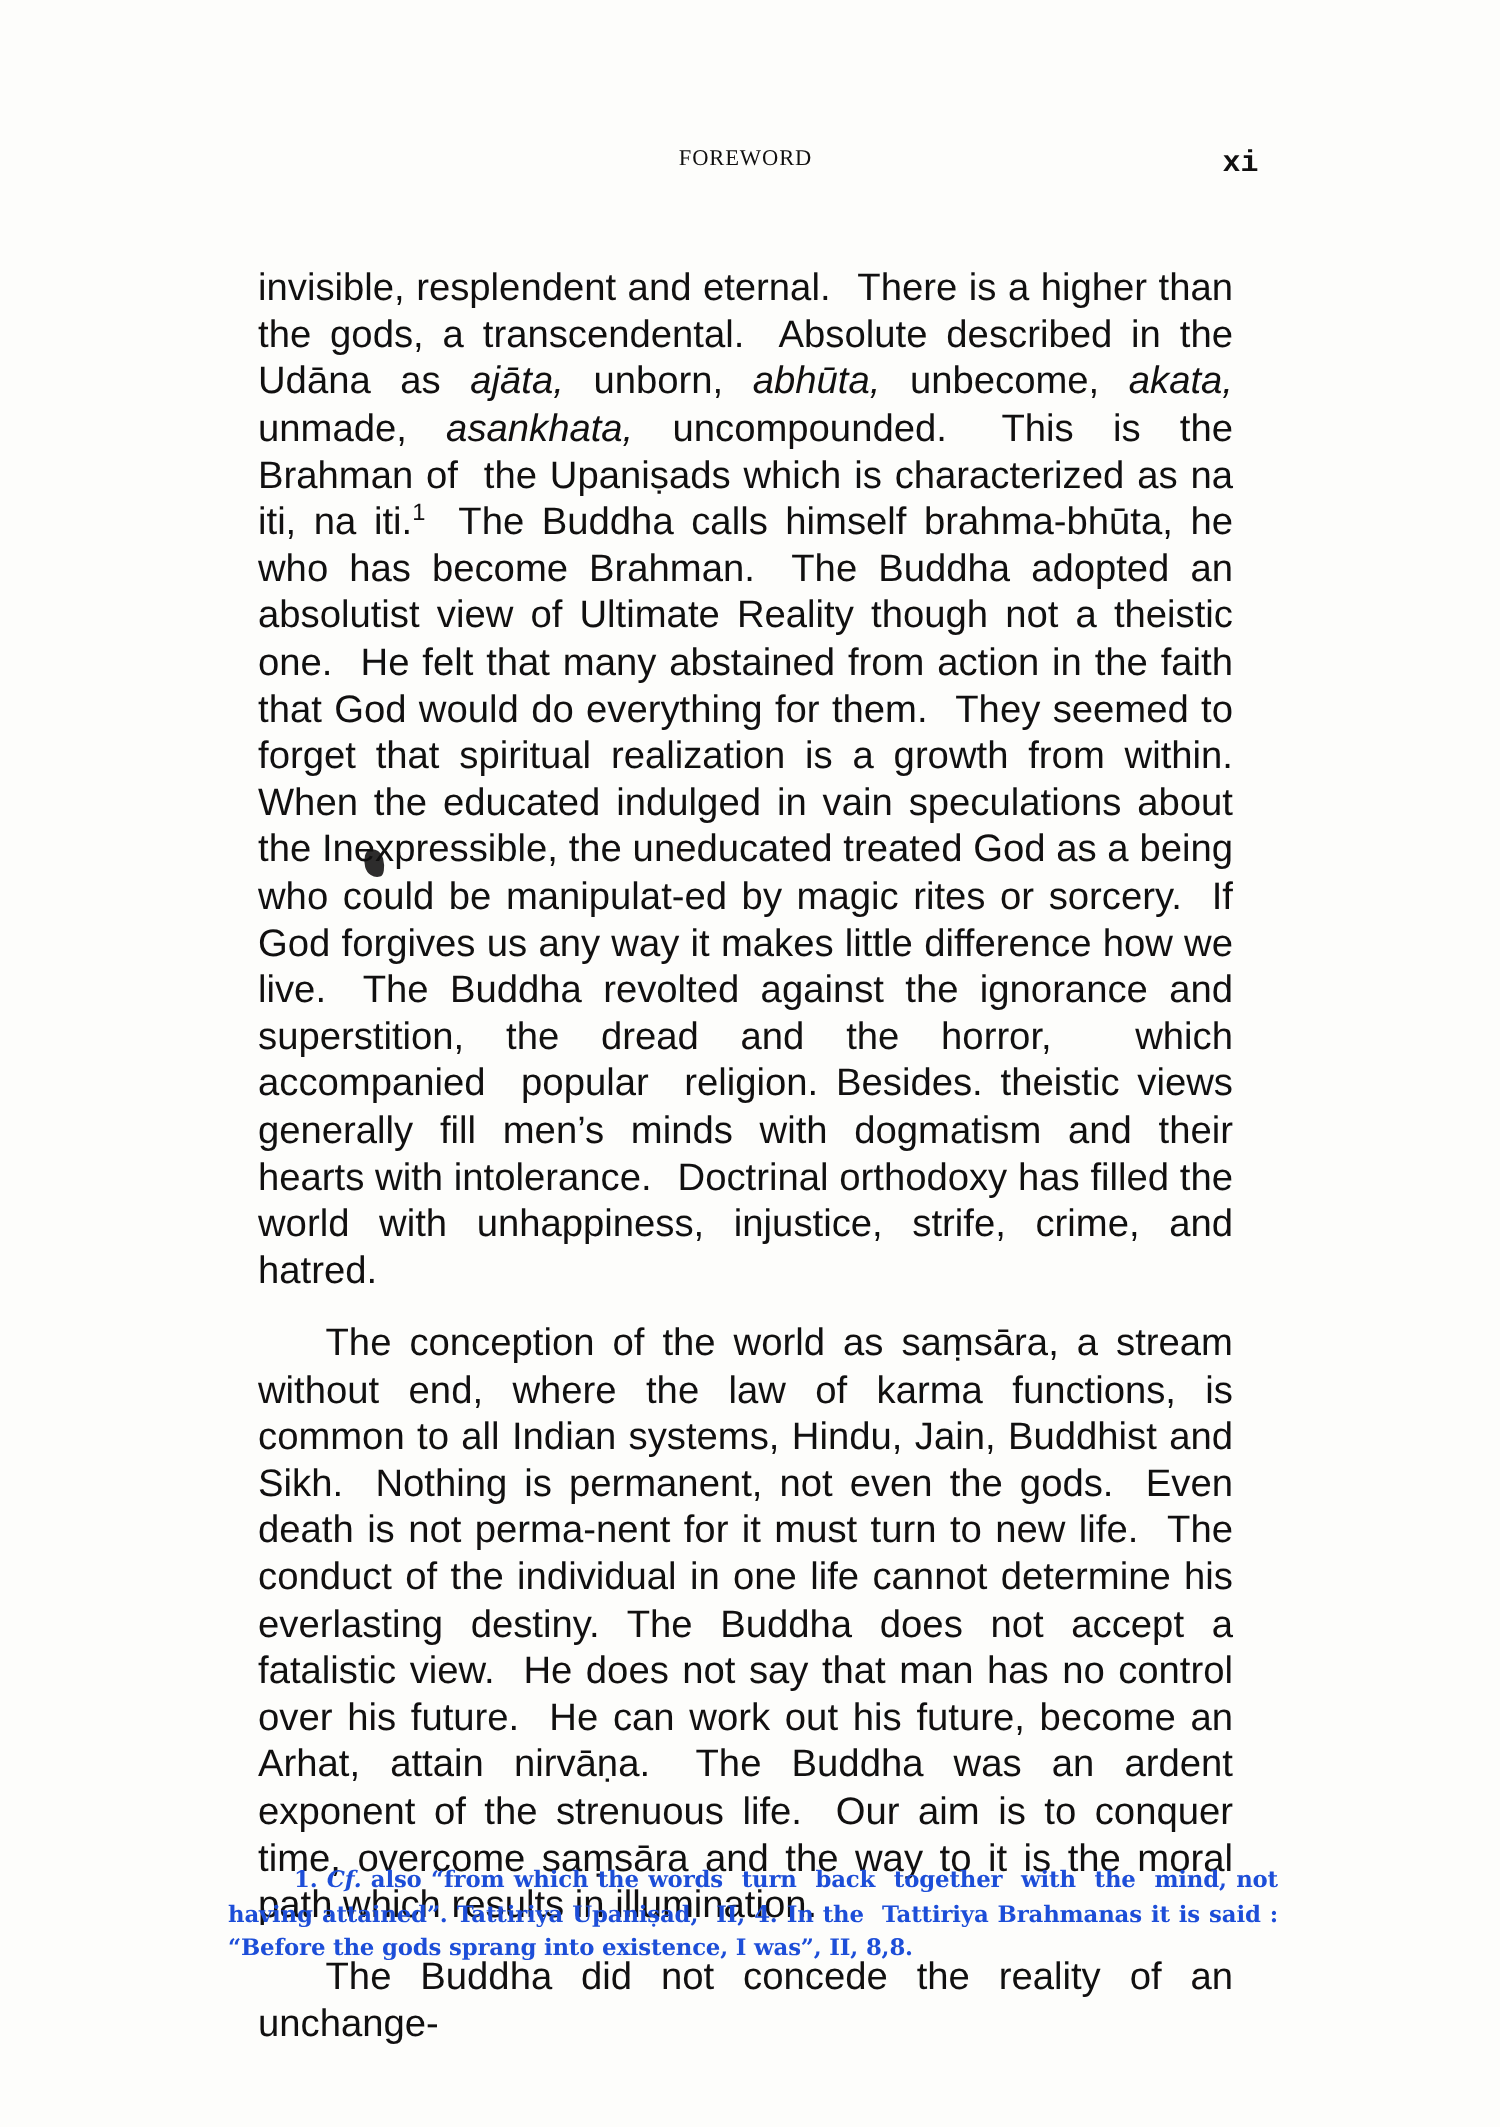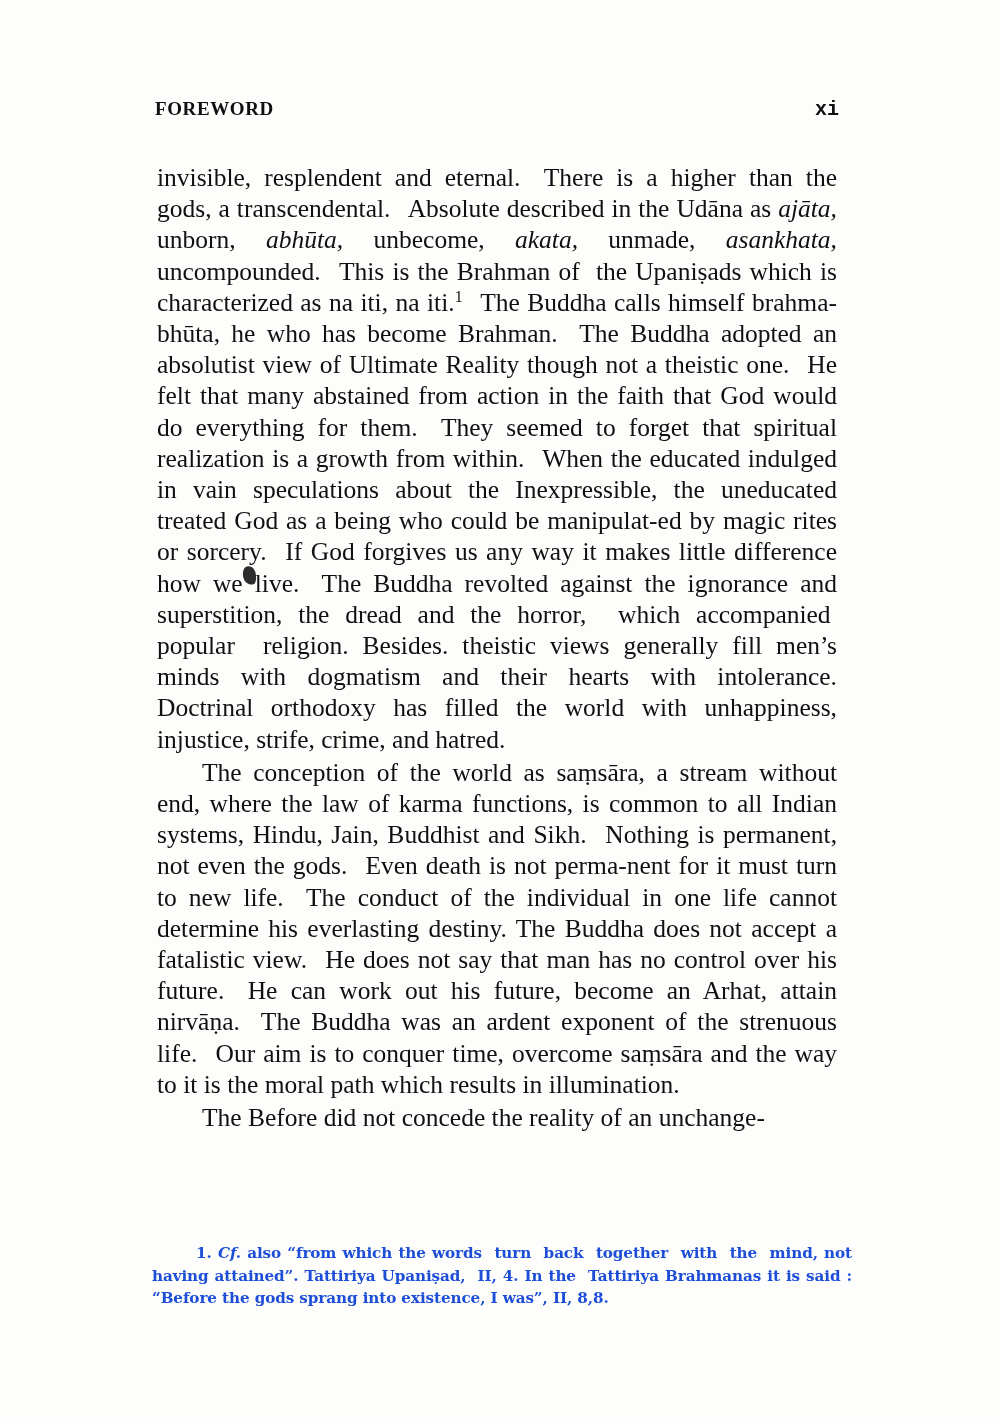--- a/index.html
+++ b/index.html
@@ -23,48 +23,49 @@
     position: absolute;
     left: 155px;
     top: 98px;
     width: 684px;
     height: 26px;
   }
   .running-head .rh-title {
     position: absolute;
     left: 0;
     right: 0;
-    font-size: 19px;
-    font-weight: bold;
+    text-align: center;
+    font-size: 15px;
+    font-weight: normal;
     letter-spacing: 0.6px;
     font-family: "Liberation Serif", "DejaVu Serif", serif;
   }
   .running-head .rh-folio {
     position: absolute;
     right: 0;
     top: 0;
     font-size: 20px;
     font-weight: bold;
     font-family: Liberation Mono, monospace;
   }
 
   
   .textblock {
     position: absolute;
     left: 155px;
     top: 160px;
     width: 684px;
   }
   .para {
-    margin: 2px;
+    margin: 17px;
     font-size: 25.5px;
     line-height: 31.2px;
     text-align: justify;
     text-align-last: left;
-    font-family: Liberation Serif, serif;
+    font-family: Liberation Sans, sans-serif;
     -webkit-font-smoothing: none;
   }
   .para.indent {
     text-indent: 45px;
   }
   .para em {
     font-style: italic;
   }
   .para sup {
     font-size: 0.62em;
@@ -112,20 +113,20 @@
 <div class="page">
 
   <div class="running-head">
     <span class="rh-title">FOREWORD</span>
     <span class="rh-folio">xi</span>
   </div>
 
   <div class="textblock">
     <p class="para">invisible, resplendent and eternal.<span class="sgap"> </span>There is a higher than the gods, a transcendental.<span class="sgap"> </span>Absolute described in the Udāna as <em>ajāta,</em> unborn, <em>abhūta,</em> unbecome, <em>akata,</em> unmade, <em>asankhata,</em> uncompounded.<span class="sgap"> </span>This is the Brahman of&nbsp; the Upaniṣads which is characterized as na iti, na iti.<sup>1</sup><span class="sgap"> </span>The Buddha calls himself brahma-bhūta, he who has become Brahman.<span class="sgap"> </span>The Buddha adopted an absolutist view of Ultimate Reality though not a theistic one.<span class="sgap"> </span>He felt that many abstained from action in the faith that God would do everything for them.<span class="sgap"> </span>They seemed to forget that spiritual realization is a growth from within.<span class="sgap"> </span>When the educated indulged in vain speculations about the Inexpressible, the uneducated treated God as a being who could be manipulat-ed by magic rites or sorcery.<span class="sgap"> </span>If God forgives us any way it makes little difference how we live.<span class="sgap"> </span>The Buddha revolted against the ignorance and superstition, the dread and the horror,&nbsp; which accompanied&nbsp; popular&nbsp; religion. Besides. theistic views generally fill men’s minds with dogmatism and their hearts with intolerance.<span class="sgap"> </span>Doctrinal orthodoxy has filled the world with unhappiness, injustice, strife, crime, and hatred.</p>
     <p class="para indent">The conception of the world as saṃsāra, a stream without end, where the law of karma functions, is common to all Indian systems, Hindu, Jain, Buddhist and Sikh.<span class="sgap"> </span>Nothing is permanent, not even the gods.<span class="sgap"> </span>Even death is not perma-nent for it must turn to new life.<span class="sgap"> </span>The conduct of the individual in one life cannot determine his everlasting destiny. The Buddha does not accept a fatalistic view.<span class="sgap"> </span>He does not say that man has no control over his future.<span class="sgap"> </span>He can work out his future, become an Arhat, attain nirvāṇa.<span class="sgap"> </span>The Buddha was an ardent exponent of the strenuous life.<span class="sgap"> </span>Our aim is to conquer time, overcome saṃsāra and the way to it is the moral path which results in illumination.</p>
-    <p class="para indent">The Before did not concede the reality of an unchange-</p>
+    <p class="para indent">The Buddha did not concede the reality of an unchange-</p>
   </div>
 
   <div class="ink-blot"></div>
 
   <div class="footnote"><span class="fn-indent"></span>1. <em>Cf.</em> also “from which the words&nbsp; turn&nbsp; back&nbsp; together&nbsp; with&nbsp; the&nbsp; mind, not having attained”. Tattiriya Upaniṣad,&nbsp; II, 4. In the&nbsp; Tattiriya Brahmanas it is said : “Before the gods sprang into existence, I was”, II, 8,8.</div>
 
 </div>
 
 </body></html>

